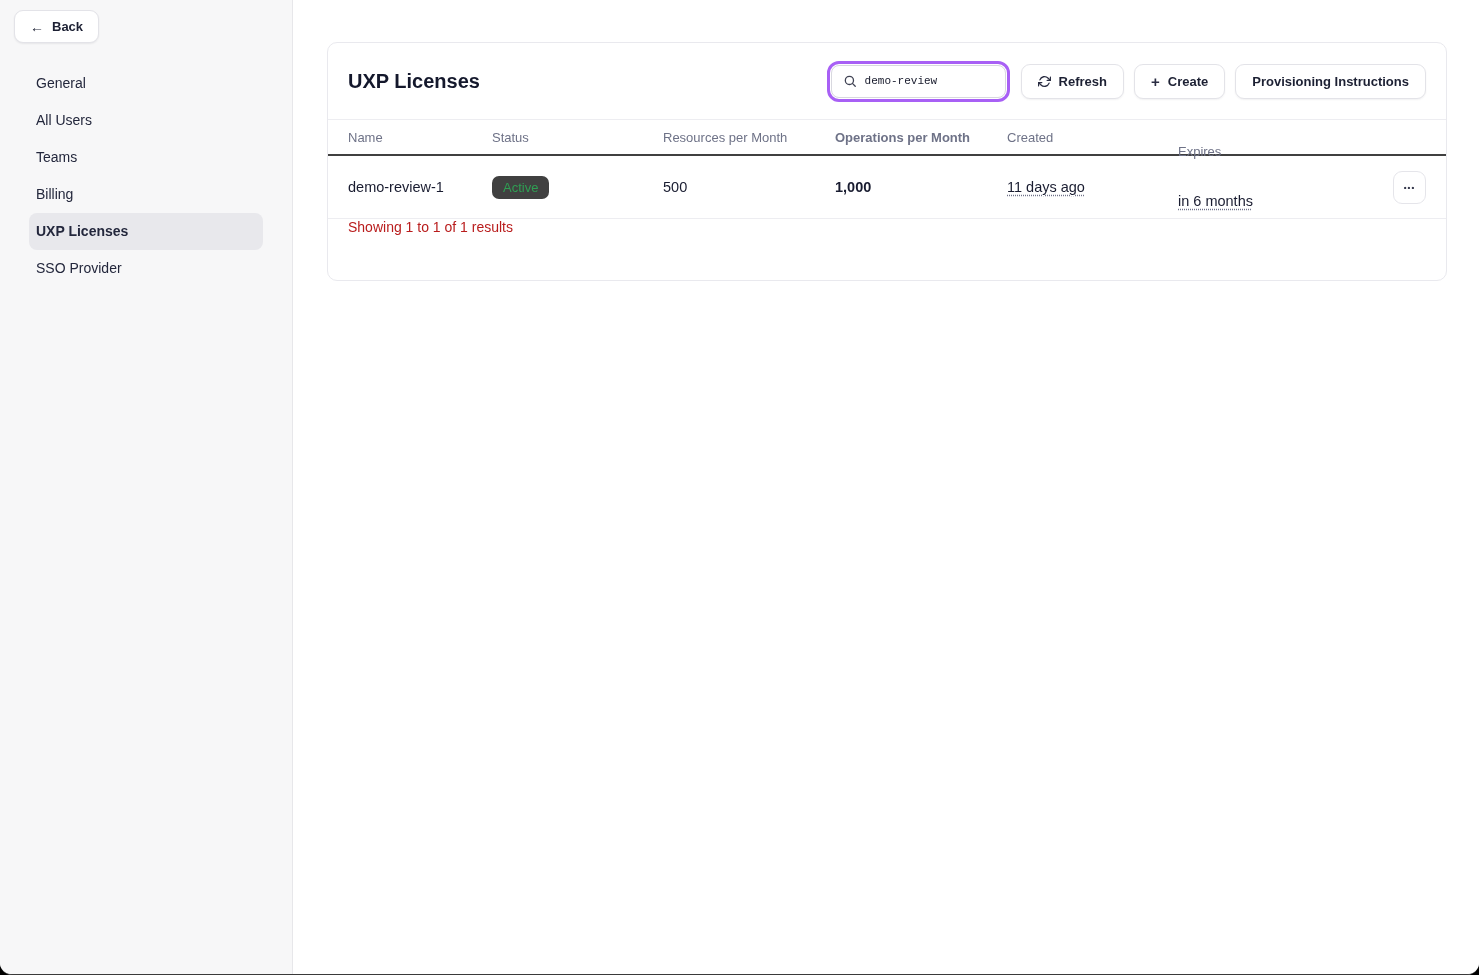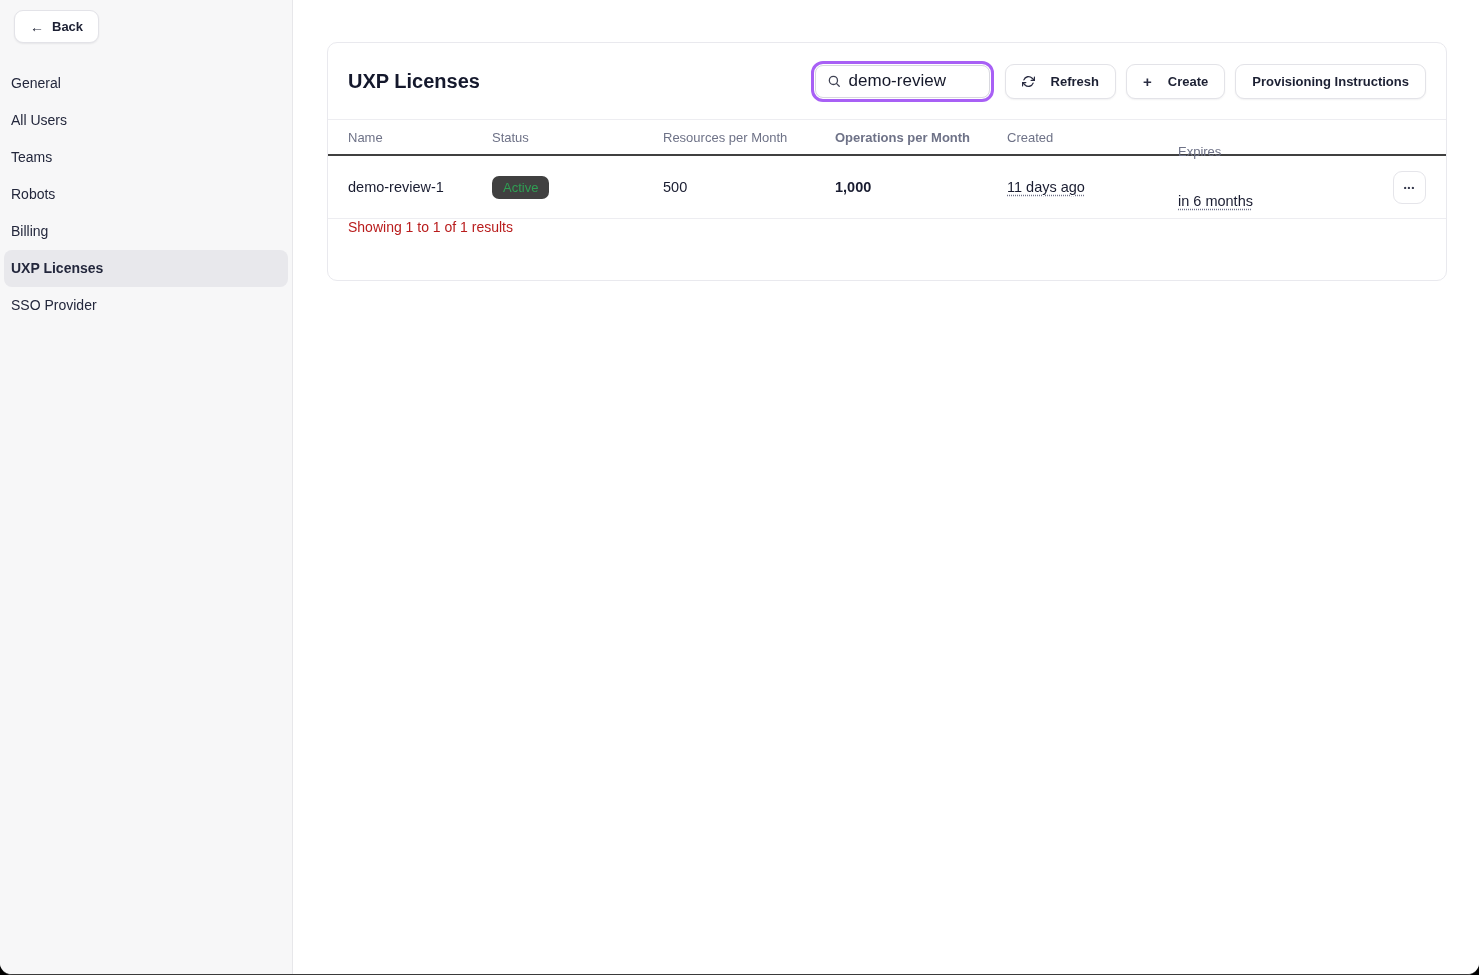--- a/index.html
+++ b/index.html
@@ -38,21 +38,21 @@
     font-family: inherit;
   }
   .back-arrow { font-size: 14px; line-height: 1; }
   .nav { margin-top: 22px; }
   .org-heading {
     padding: 9px 20px;
     font-size: 14px; font-weight: 700; color: #585c77;
     line-height: 19px;
   }
   .nav-item {
-    margin: 0 4px;
+    margin: 0 29px;
     padding: 9px 7px;
     font-size: 14px; line-height: 19px; color: #23273c;
     border-radius: 8px;
     cursor: pointer;
   }
   .nav-item.active {
     background: #e8e8ec;
     font-weight: 700;
   }
 
@@ -79,27 +79,27 @@
     background: #fff;
     border: 1px solid #d8d8df;
     border-radius: 8px;
     outline: 3px solid #a860f5;
     outline-offset: 1px;
     margin-right: 5px;
   }
   .search-icon { display: flex; color: #3f4253; }
   .search-input {
     border: none; outline: none; background: transparent;
-    font-family: Liberation Sans, sans-serif;
-    font-size: 17px; color: #15182a;
+    font-family: Liberation Mono, monospace;
+    font-size: 11px; color: #15182a;
     width: 125px; padding: 0;
     caret-color: #15182a;
   }
   .btn {
-    display: inline-flex; align-items: center; gap: 16px;
+    display: inline-flex; align-items: center; gap: 8px;
     height: 35px; padding: 0 16px;
     background: #fff;
     border: 1px solid #e3e3e8;
     border-radius: 9px;
     font-size: 13px; font-weight: 700; color: #1c2033;
     box-shadow: 0 1px 2px rgba(16,18,35,.06);
     cursor: pointer;
     font-family: inherit;
     white-space: nowrap;
     text-align: center;
@@ -168,21 +168,20 @@
 
   <aside class="sidebar">
     <button class="back-btn">
       <span class="back-arrow">←</span>
       <span>Back</span>
     </button>
     <nav class="nav">
       <div class="nav-item">General</div>
       <div class="nav-item">All Users</div>
       <div class="nav-item">Teams</div>
-      <div class="nav-item">Robots</div>
       <div class="nav-item">Billing</div>
       <div class="nav-item active">UXP Licenses</div>
       <div class="nav-item">SSO Provider</div>
     </nav>
   </aside>
 
   <main class="main">
     <section class="card">
 
       <div class="card-header">

